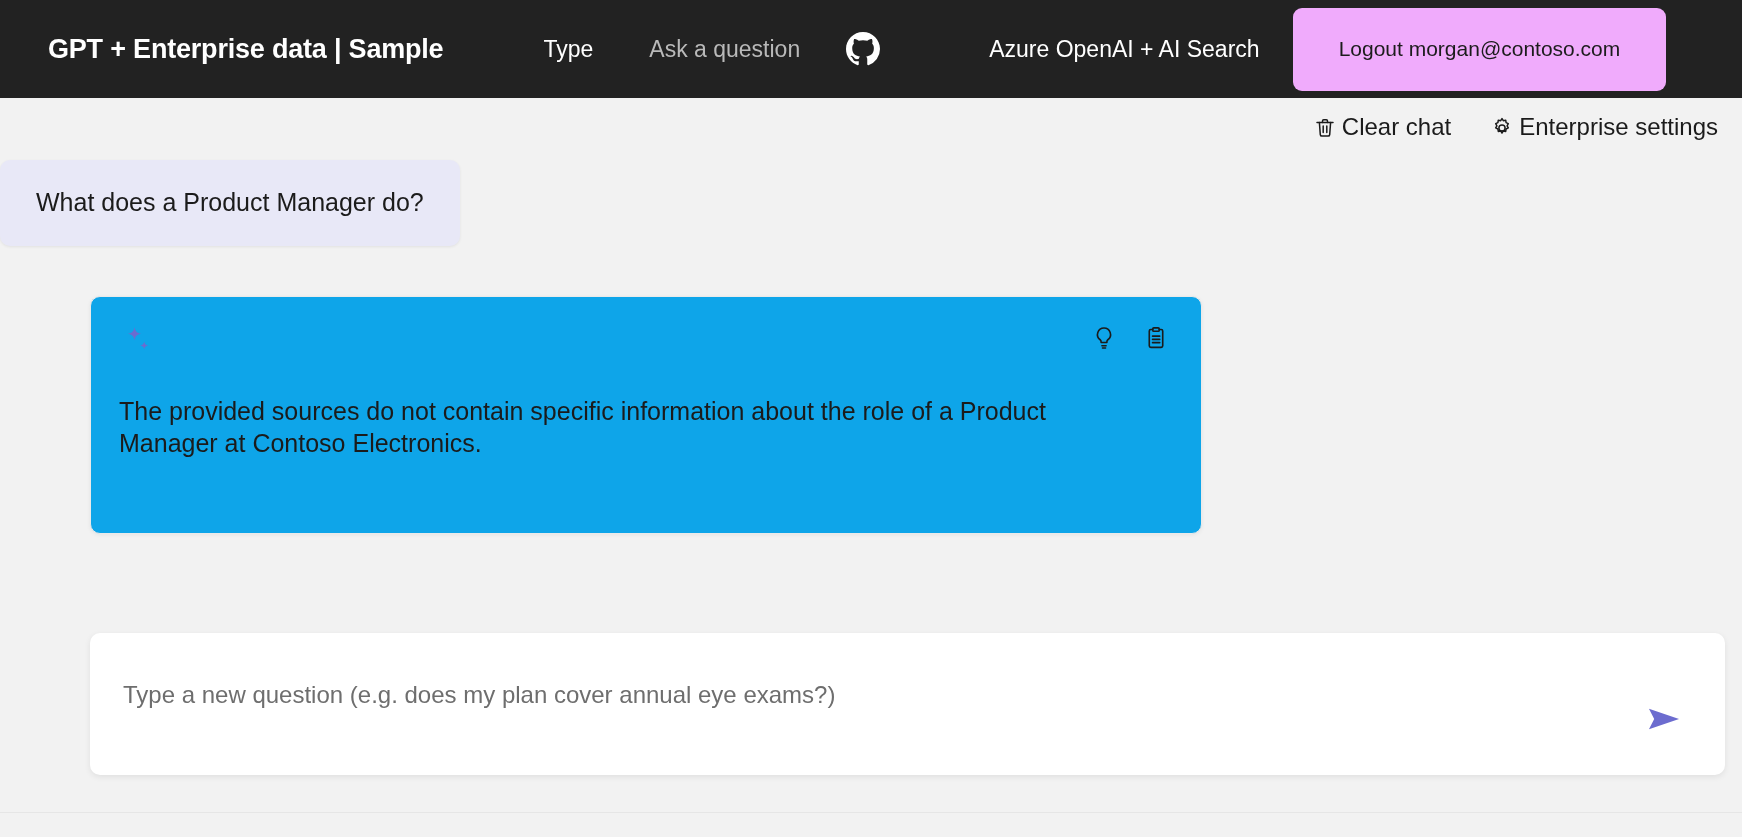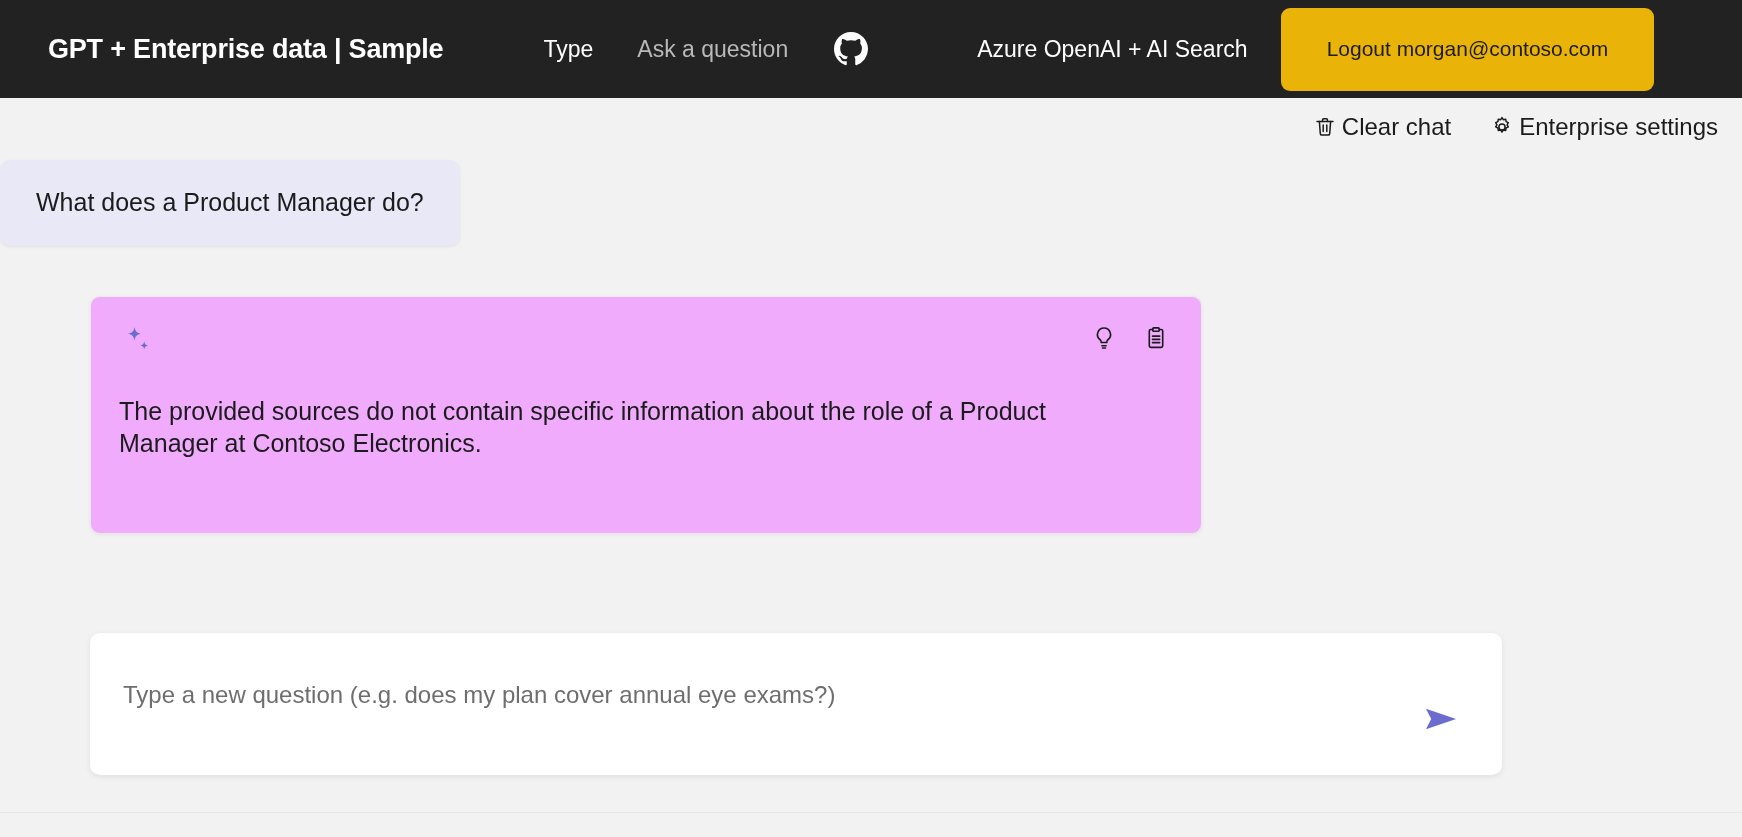--- a/index.html
+++ b/index.html
@@ -48,21 +48,21 @@
   .nav-link {
     color: #ffffff;
     font-size: 23px;
     text-decoration: none;
     white-space: nowrap;
     padding: 4px 6px;
   }
 
   .nav-link.muted {
     color: #b9b9b9;
-    margin-left: 32px;
+    margin-left: 44px;
   }
 
   .github-icon {
     margin-left: 40px;
     display: flex;
     align-items: center;
     justify-content: center;
     width: 34px;
     height: 34px;
   }
@@ -76,21 +76,21 @@
   }
 
   .header-subtitle {
     color: #ffffff;
     font-size: 23px;
     white-space: nowrap;
   }
 
   .logout-button {
     margin-left: 33px;
-    background: #eab308;
+    background: #f0abfc;
     color: #1c1c1c;
     font-size: 21px;
     border: none;
     border-radius: 9px;
     height: 83px;
     padding: 0 46px;
     display: flex;
     align-items: center;
     justify-content: center;
     white-space: nowrap;
@@ -103,21 +103,21 @@
     position: absolute;
     top: 110px;
     right: 22px;
     display: flex;
     align-items: center;
     gap: 34px;
   }
 
   .command-button {
     display: flex;
-    align-items: center;
+    align-items: flex-end;
     gap: 4px;
     background: transparent;
     border: none;
     cursor: pointer;
     font-family: "Liberation Sans", sans-serif;
     font-size: 24px;
     color: #1b1b1b;
     padding: 3px 2px;
   }
 
@@ -156,21 +156,21 @@
   }
 
   .answer-row {
     margin-top: 50px;
     padding-left: 90px;
   }
 
   .answer-card {
     width: 1112px;
     min-height: 238px;
-    background: #f0abfc;
+    background: #0ea5e9;
     border: 1px solid #eaeaea;
     border-radius: 10px;
     box-shadow: 0 1px 4px rgba(0,0,0,0.06);
     padding: 22px 28px 30px 28px;
     position: relative;
   }
 
   .answer-card-header {
     display: flex;
     align-items: flex-start;
@@ -211,21 +211,21 @@
     line-height: 1.28;
     color: #1b1b1b;
     max-width: 1020px;
   }
 
   
   .question-input-wrap {
     position: absolute;
     left: 90px;
     top: 633px;
-    width: 1412px;
+    width: 1635px;
     height: 142px;
     background: #ffffff;
     border-radius: 10px;
     box-shadow: 0 2px 6px rgba(0,0,0,0.08);
     display: flex;
     align-items: flex-start;
   }
 
   .question-input {
     border: none;

